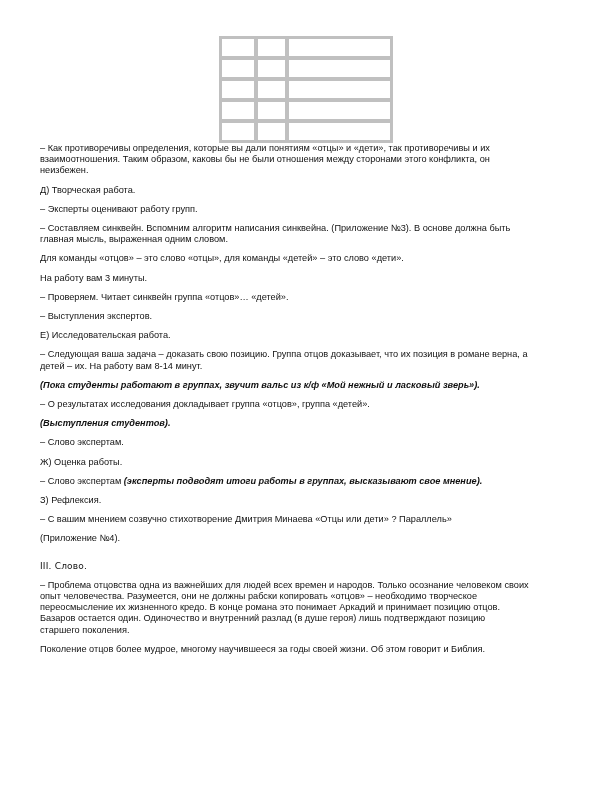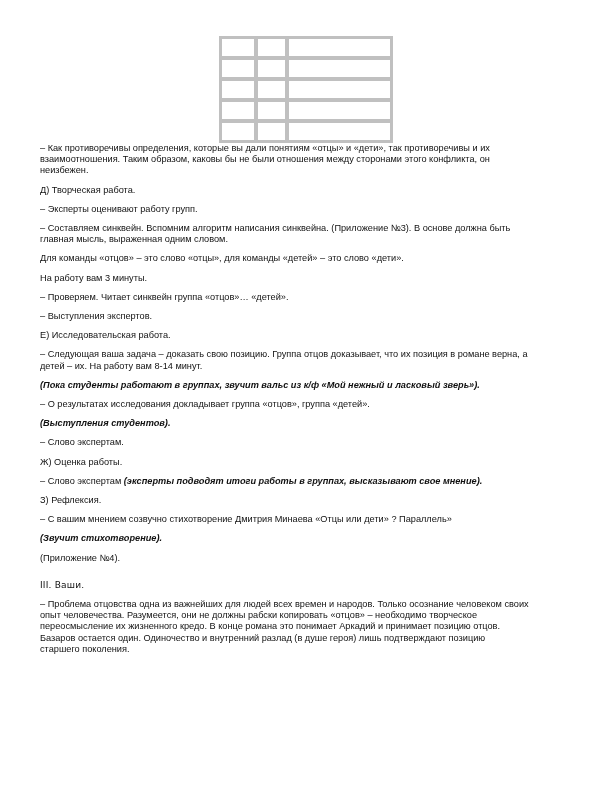--- a/index.html
+++ b/index.html
@@ -98,27 +98,29 @@
     </p>
   <p class="p">
     <span>– Слово экспертам </span><span class="it">(эксперты подводят итоги работы в группах, высказывают свое мнение).</span>
   </p>
   <p class="p">
       <span class="ln">З) Рефлексия.</span>
     </p>
   <p class="p">
       <span class="ln">– С вашим мнением созвучно стихотворение Дмитрия Минаева «Отцы или дети» ? Параллель»</span>
     </p>
-  <p class="p it">(Звучит стихотворение).</p>
   <p class="p">
       <span class="ln">(Приложение №4).</span>
     </p>
 
-  <p class="p heading">III. Ваши.</p>
+  <p class="p heading">III. Слово.</p>
 
   <p class="p">
     <span class="ln">– Проблема отцовства одна из важнейших для людей всех времен и народов. Только осознание человеком своих</span>
     <span class="ln">опыт человечества. Разумеется, они не должны рабски копировать «отцов» – необходимо творческое</span>
     <span class="ln">переосмысление их жизненного кредо. В конце романа это понимает Аркадий и принимает позицию отцов.</span>
     <span class="ln">Базаров остается один. Одиночество и внутренний разлад (в душе героя) лишь подтверждают позицию</span>
     <span class="ln">старшего поколения.</span>
   </p>
+  <p class="p">
+      <span class="ln">Поколение отцов более мудрое, многому научившееся за годы своей жизни. Об этом говорит и Библия.</span>
+    </p>
 </div>
 
 </body></html>

